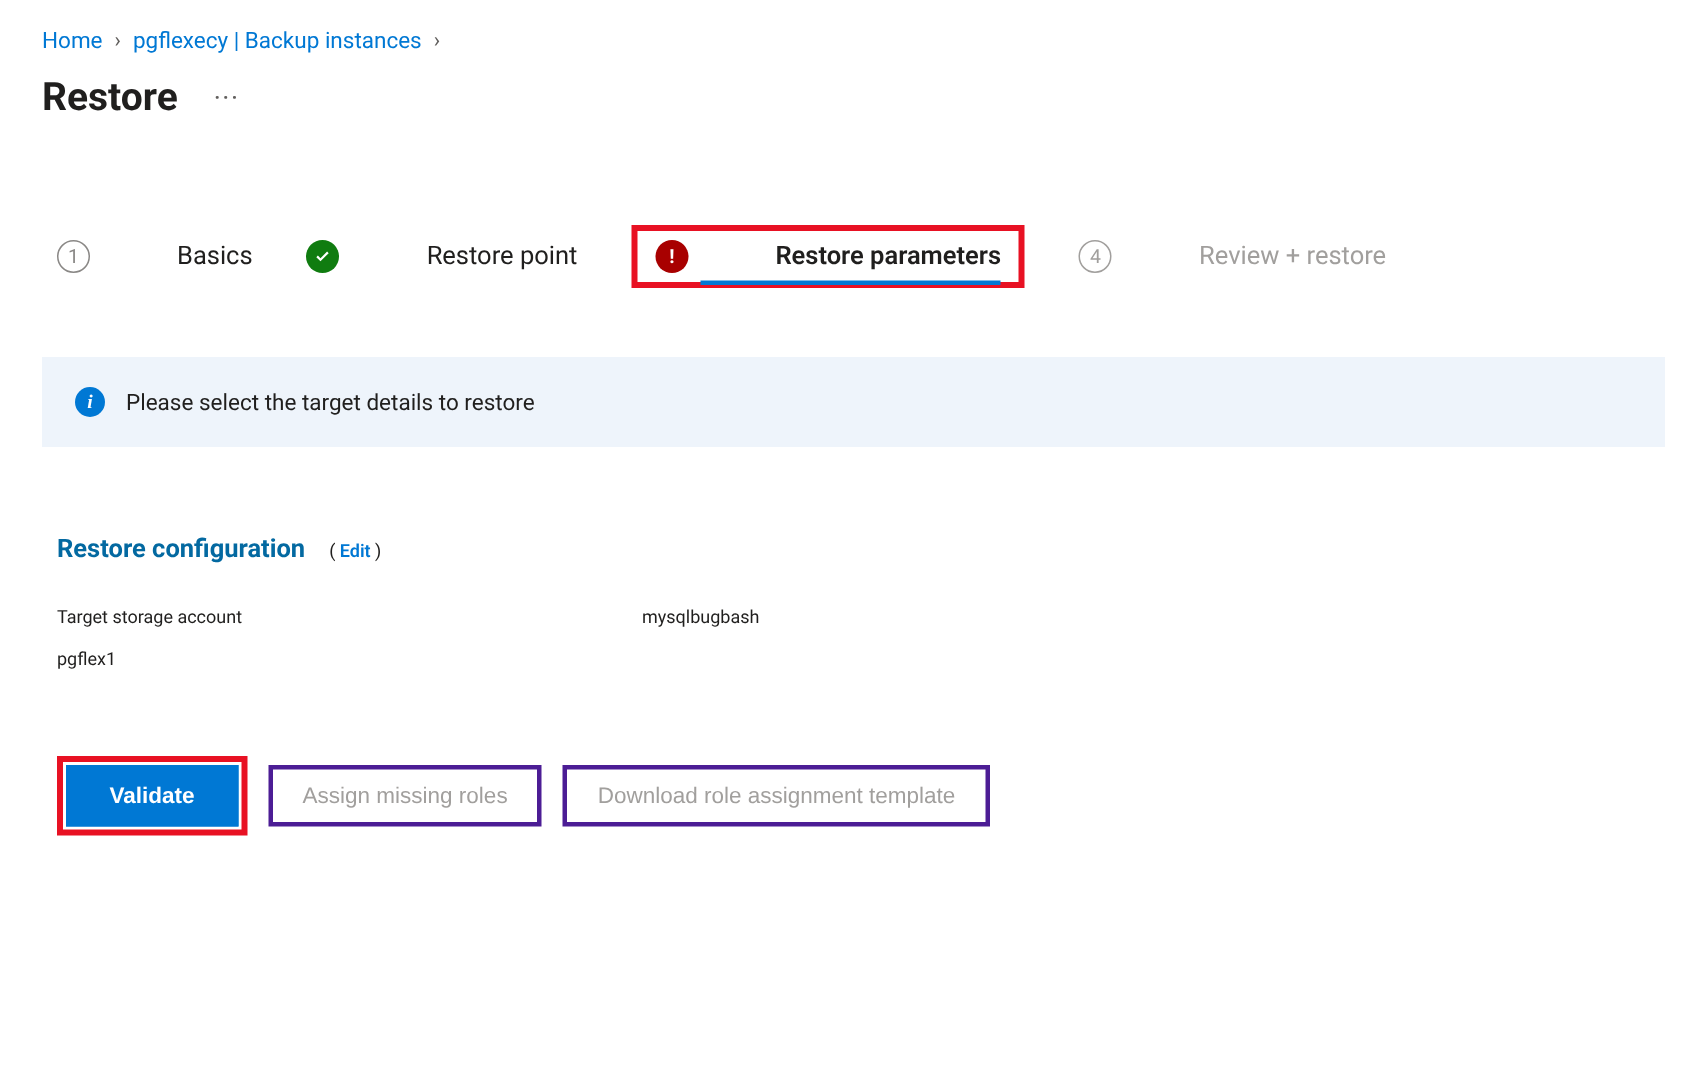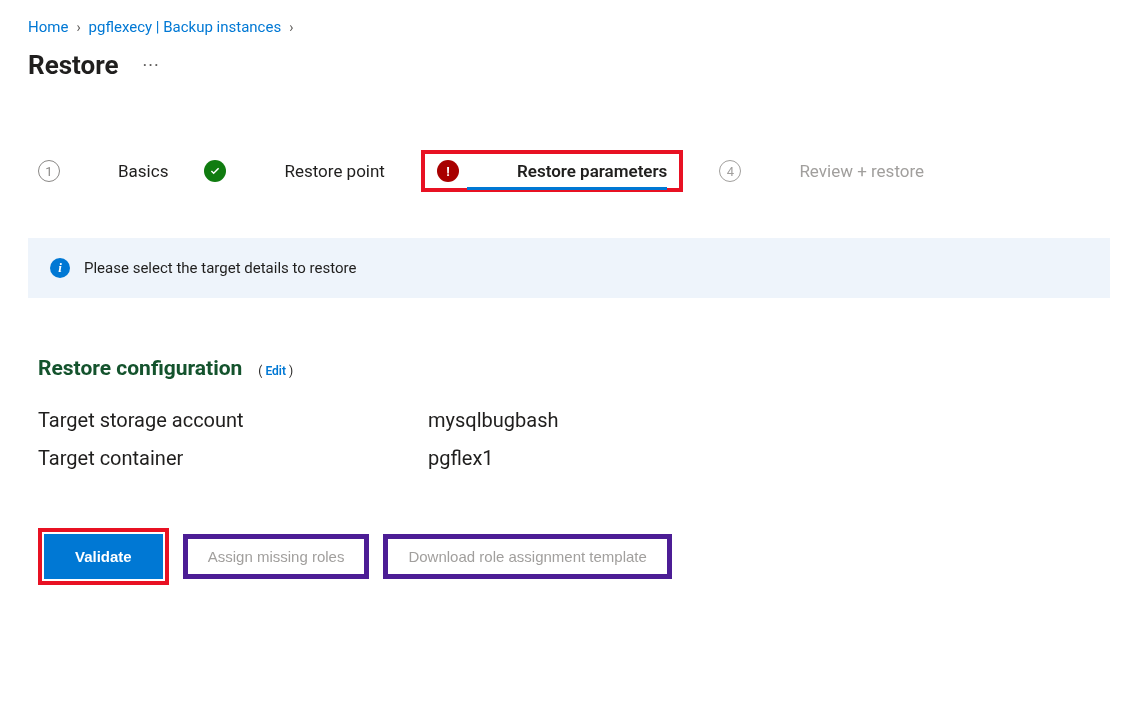--- a/index.html
+++ b/index.html
@@ -132,58 +132,58 @@
     .config {
       margin-top: 58px;
       padding-left: 10px;
     }
     .config-heading-row {
       display: flex;
       align-items: baseline;
       gap: 16px;
     }
     .config-heading {
-      font-size: 21px;
-      font-weight: 700;
-      color: #14532d;
+      font-size: 17px;
+      font-weight: 700;
+      color: #0369a1;
     }
     .paren-edit {
       font-size: 12px;
       color: #201f1e;
     }
     .edit-link {
       color: #0078d4;
       font-weight: 600;
       text-decoration: none;
     }
 
     .kv-table {
       margin-top: 28px;
     }
     .kv-row {
       display: flex;
       margin-bottom: 14px;
-      font-size: 20px;
+      font-size: 12px;
       color: #201f1e;
     }
     .kv-key { width: 390px; }
     .kv-val { }
 
     
     .footer {
       display: flex;
       align-items: center;
       gap: 14px;
       margin-top: 58px;
       padding-left: 10px;
     }
     .btn {
       font-size: 15px;
       padding: 9px 20px;
-      border: 5px solid #4c1d95;
+      border: 3px solid #4c1d95;
       background: #fff;
       color: #a19f9d;
       cursor: pointer;
       white-space: nowrap;
     }
     .btn.primary {
       background: #0078d4;
       border-color: #0078d4;
       color: #fff;
       font-weight: 600;
@@ -245,21 +245,20 @@
   <div class="config-heading-row">
     <span class="config-heading">Restore configuration</span>
     <span class="paren-edit">( <a href="#" class="edit-link">Edit</a> )</span>
   </div>
   <div class="kv-table">
     <div class="kv-row">
       <span class="kv-key">Target storage account</span>
       <span class="kv-val">mysqlbugbash</span>
     </div>
     <div class="kv-row">
-      <span class="kv-key">Target container</span>
       <span class="kv-val">pgflex1</span>
     </div>
   </div>
 </div>
 
 <div class="footer">
   <span class="validate-wrap">
     <button class="btn primary">Validate</button>
   </span>
   <button class="btn disabled">Assign missing roles</button>

